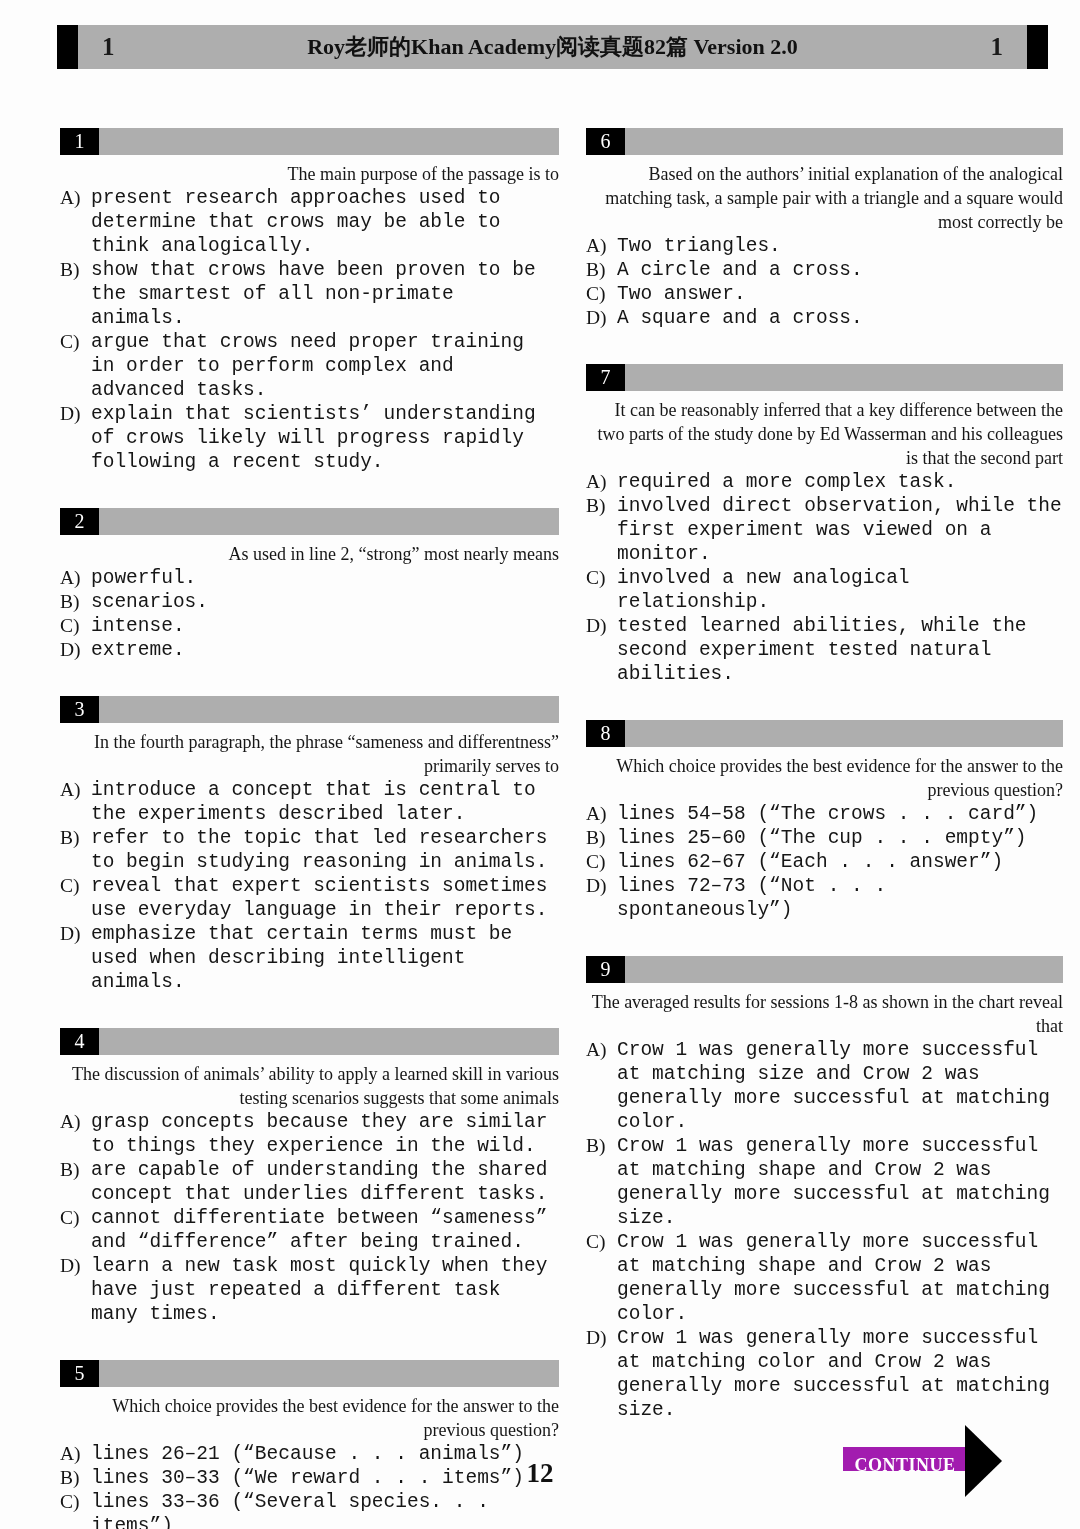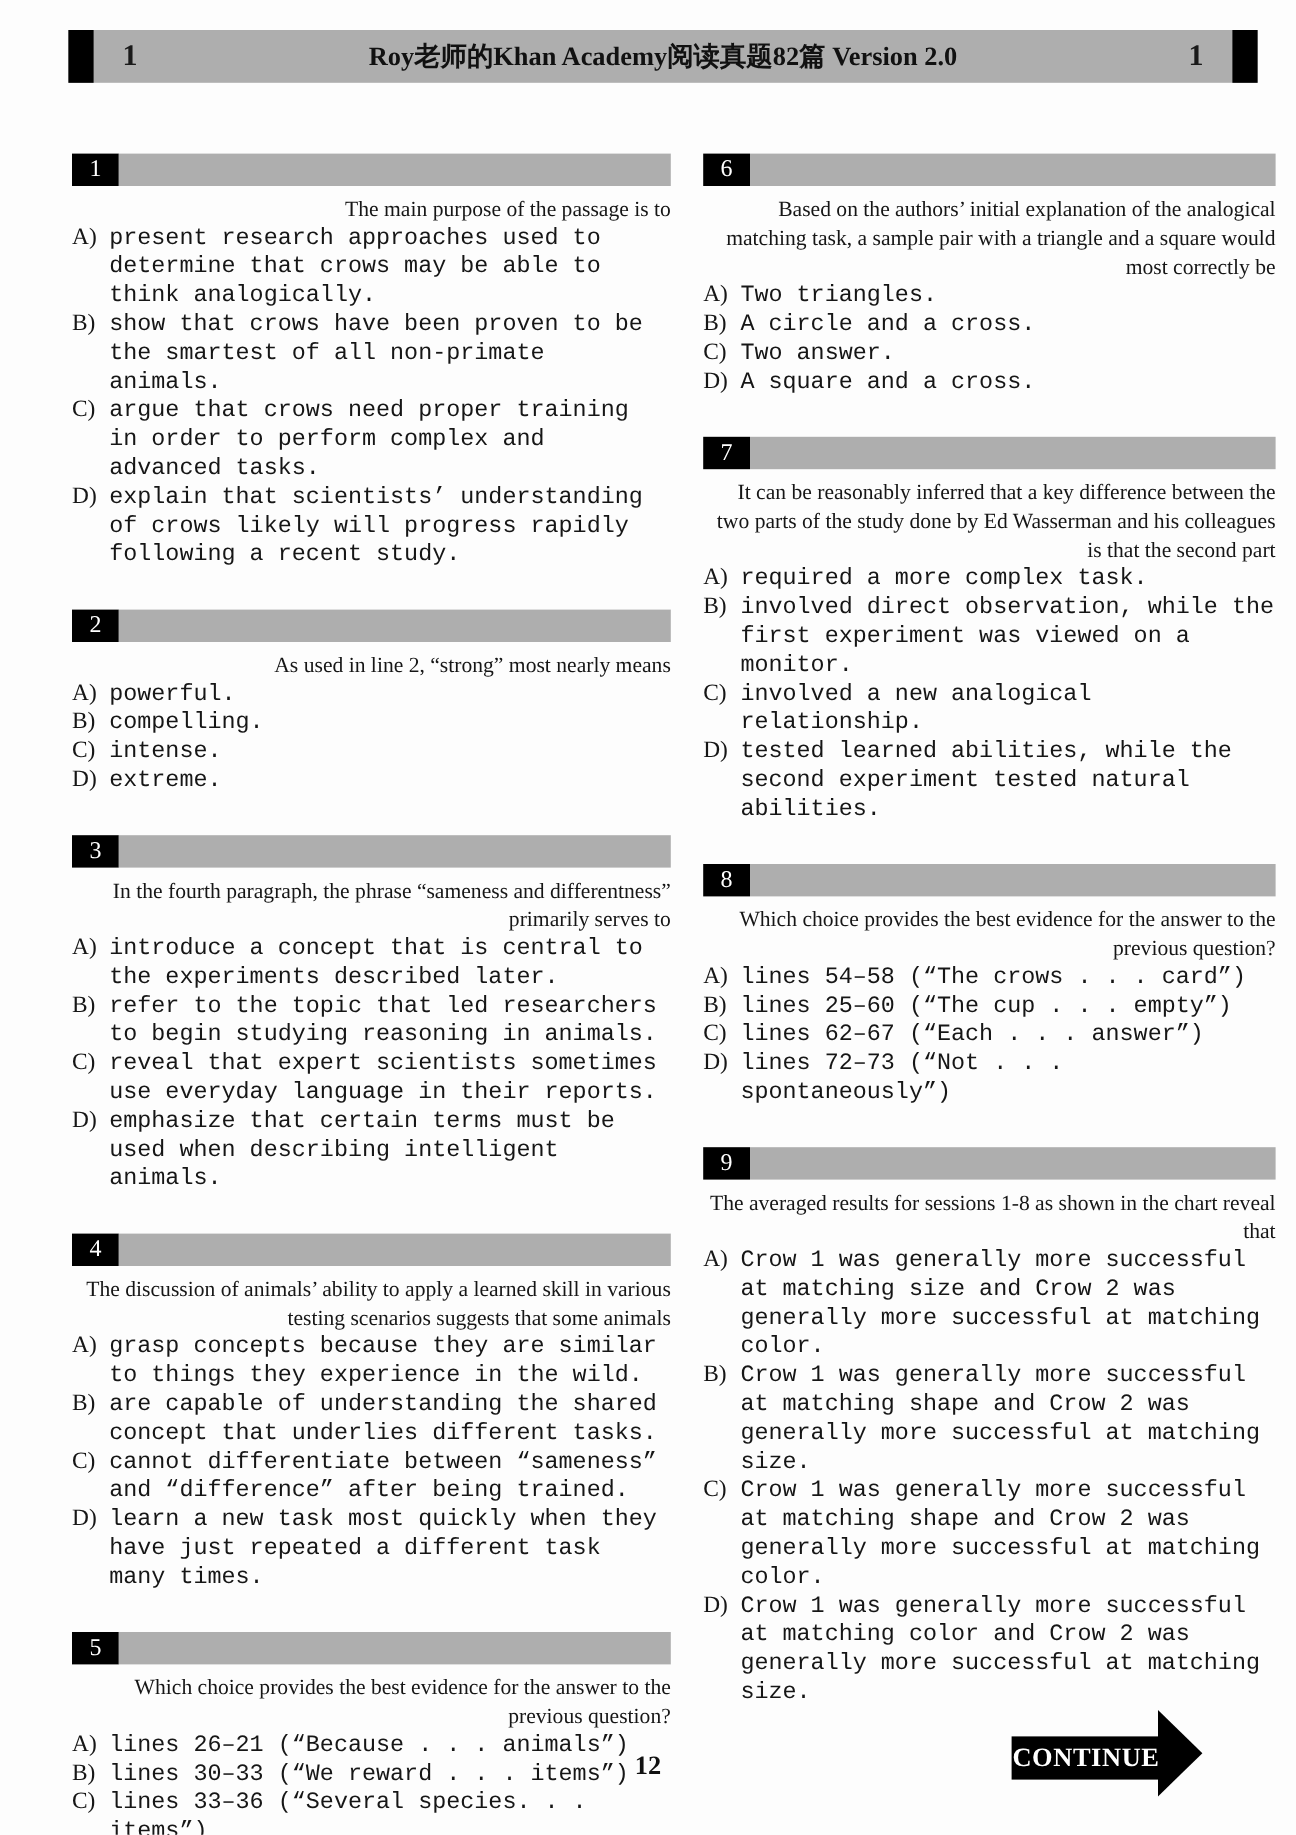--- a/index.html
+++ b/index.html
@@ -44,30 +44,30 @@
   }
   .q-fill { flex: 1 1 auto; background: #aeaeae; }
   .stem { margin: 0; font-size: 18px; line-height: 24px; text-align: right; }
   .choice { display: flex; font-size: 19.5px; line-height: 24px; }
   .choice .lab { flex: 0 0 31px; }
   .choice .txt { flex: 1 1 auto; font-family: Liberation Mono, monospace; }
 
   
   .pagenum {
     position: absolute; left: 0; right: 0; top: 1458px;
-    text-align: center; font-size: 22px; font-weight: bold; color: #111;
+    text-align: center; font-size: 27px; font-weight: bold; color: #111;
   }
   .continue {
     position: absolute; left: 843px; top: 1425px;
     width: 160px; height: 72px;
   }
   .continue .body {
     position: absolute; left: 0; top: 22px;
-    width: 124px; height: 36px; background: #000000;
-    color: #fff; font-size: 22px; font-weight: bold;
+    width: 124px; height: 24px; background: #a21caf;
+    color: #fff; font-size: 18px; font-weight: bold;
     line-height: 36px; text-align: center; letter-spacing: 0.5px;
   }
   .continue .head {
     position: absolute; left: 122px; top: 0;
     width: 0; height: 0;
     border-top: 36px solid transparent;
     border-bottom: 36px solid transparent;
     border-left: 37px solid #000;
   }
 </style>
@@ -113,21 +113,21 @@
       <span class="q-num">2</span>
       <span class="q-fill"></span>
     </div>
     <p class="stem">As used in line 2, “strong” most nearly means</p>
     <div class="choice">
       <span class="lab">A)</span>
       <span class="txt">powerful.</span>
     </div>
     <div class="choice">
       <span class="lab">B)</span>
-      <span class="txt">compelling.</span>
+      <span class="txt">scenarios.</span>
     </div>
     <div class="choice">
       <span class="lab">C)</span>
       <span class="txt">intense.</span>
     </div>
     <div class="choice">
       <span class="lab">D)</span>
       <span class="txt">extreme.</span>
     </div>
   </div>

